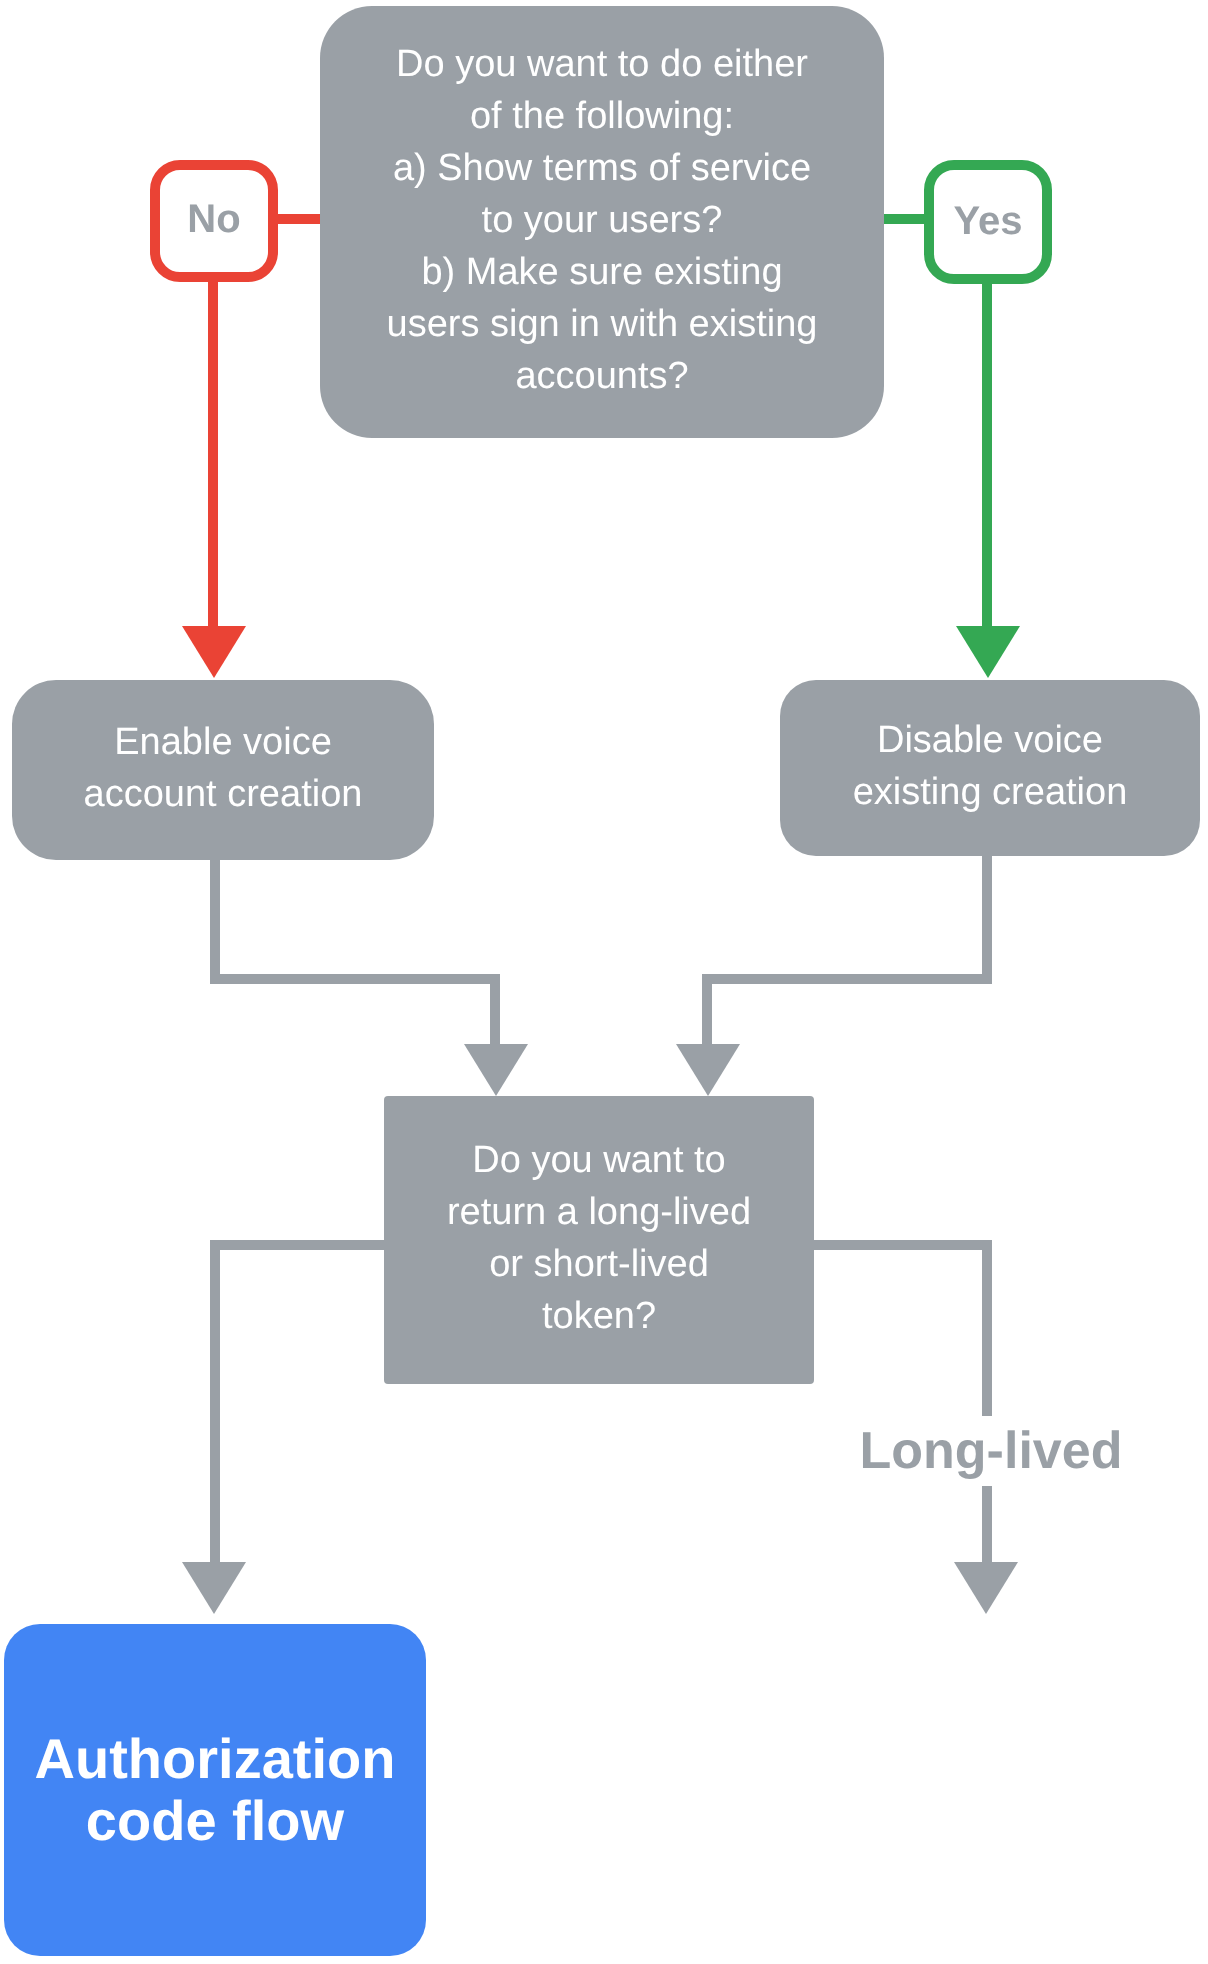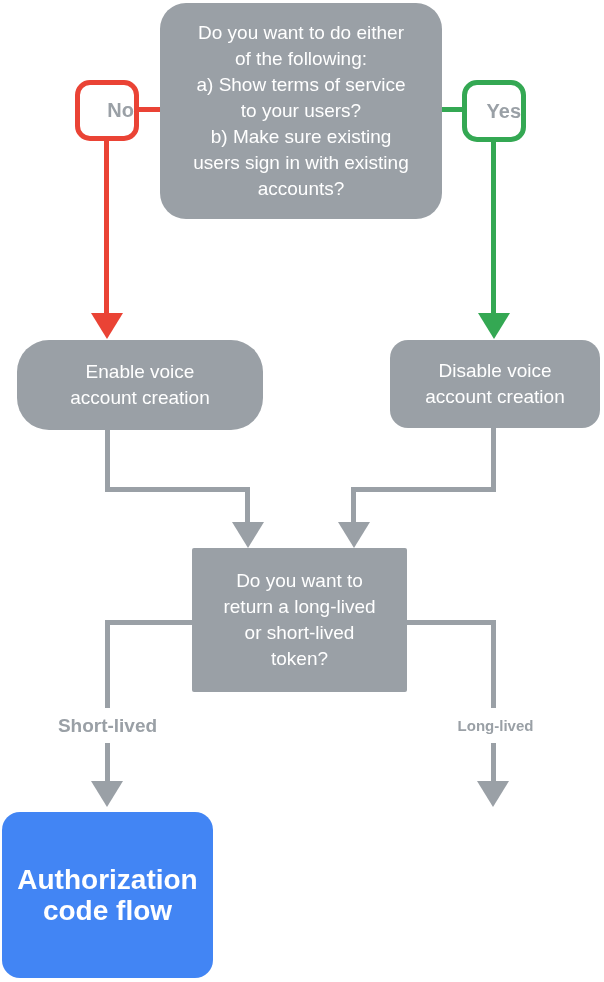--- a/index.html
+++ b/index.html
@@ -53,21 +53,21 @@
     position: absolute;
     background: #FFFFFF;
     display: flex;
     align-items: center;
     justify-content: center;
     color: var(--label_text);
     font-size: 20px;
     font-weight: 600;
     z-index: 2;
   }
-  .badge-bordered { border-radius: 15px; justify-content: flex-end; }
+  .badge-bordered { border-radius: 15px; }
   .badge-red   { border: 5px solid var(--red); }
   .badge-green { border: 5px solid var(--green); }
   
   .line {
     position: absolute;
     background: var(--gray);
     z-index: 0;
   }
   .line-red   { background: var(--red); }
   .line-green { background: var(--green); }
@@ -126,42 +126,39 @@
   </div>
 
   <div class="badge badge-bordered badge-red" style="left:75px; top:80px; width:64px; height:61px;">
     <span>No</span>
   </div>
 
   <div class="badge badge-bordered badge-green" style="left:462px; top:80px; width:64px; height:62px;">
     <span>Yes</span>
   </div>
 
-  <div class="node node-gray" style="left:17px; top:340px; width:246px; height:90px; border-radius:32px;">
+  <div class="node node-gray" style="left:6px; top:340px; width:211px; height:90px; border-radius:22px;">
     <span>Enable voice
 account creation</span>
   </div>
 
   <div class="node node-gray" style="left:390px; top:340px; width:210px; height:88px; border-radius:18px;">
     <span>Disable voice
-account creation</span>
+existing creation</span>
   </div>
 
   <div class="node node-gray" style="left:192px; top:548px; width:215px; height:144px; border-radius:2px;">
     <span>Do you want to
 return a long-lived
 or short-lived
 token?</span>
   </div>
 
-  <div class="badge" style="left:23px; top:708px; width:169px; height:35px; font-size:19px;">
-    <span>Short-lived</span>
-  </div>
 
-  <div class="badge" style="left:411px; top:708px; width:169px; height:35px; font-size:15px;">
+  <div class="badge" style="left:411px; top:708px; width:169px; height:35px; font-size:26px;">
     <span>Long-lived</span>
   </div>
 
   <div class="node node-blue" style="left:2px; top:812px; width:211px; height:166px;">
     <span>Authorization
 code flow</span>
   </div>
 
 
 </div>

